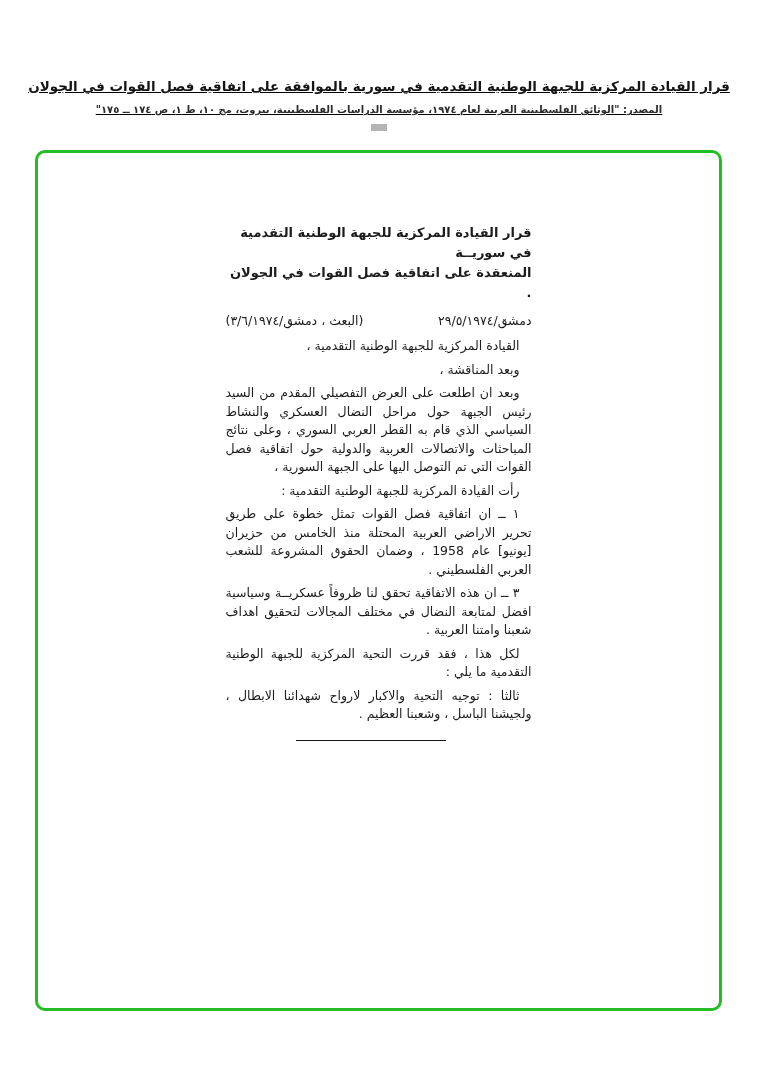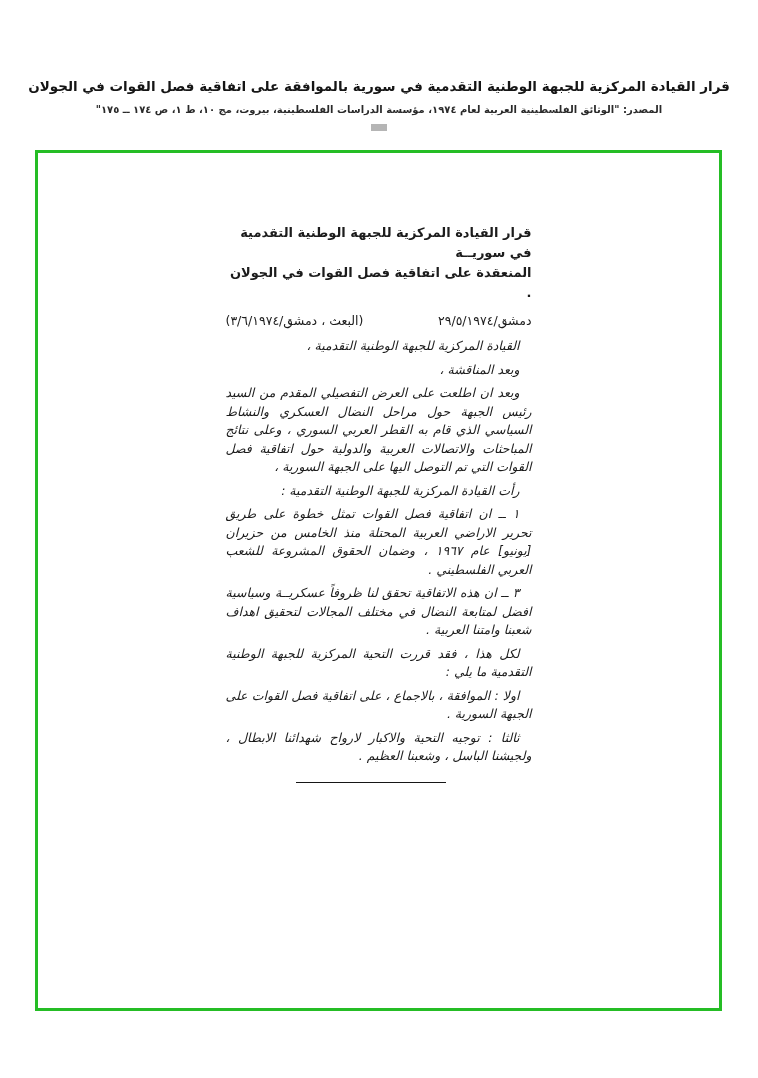--- a/index.html
+++ b/index.html
@@ -12,20 +12,21 @@
     position: relative;
     width: 758px; height: 1078px;
     background: #ffffff;
     overflow: hidden;
   }
   
   .header {
     direction: rtl;
     text-align: center;
     padding-top: 76px;
+    text-decoration: underline;
   }
   .header-title {
     font-size: 13.5px;
     font-weight: bold;
     color: #151515;
     line-height: 1.5;
     white-space: nowrap;
   }
   .header-source {
     font-size: 10px;
@@ -38,21 +39,21 @@
     width: 16px; height: 7px;
     background: #b5b5b5;
     margin: 9px auto 0;
   }
   
   .frame {
     position: absolute;
     left: 35px; top: 150px;
     width: 687px; height: 861px;
     border: 3.5px solid var(--border-green, #25bd25);
-    border-radius: 0;
+    border-radius: 10px;
     background: #ffffff;
   }
   
   .doc {
     direction: rtl;
     width: 306px;
     margin: 70px auto 0;
     color: var(--text, #1c1c1c);
     font-size: 12.5px;
   }
@@ -68,21 +69,20 @@
     justify-content: space-between;
     font-size: 12.5px;
     margin-bottom: 9px;
     white-space: nowrap;
   }
   .doc p {
     text-align: justify;
     line-height: 18.5px;
     margin-bottom: 5px;
     text-indent: 12px;
-    font-style: italic;
   }
   .rule {
     width: 150px; height: 1px;
     background: #161616;
     margin: 16px auto 0;
     transform: translateX(-8px);
   }
 </style>
 </head>
 <body>
@@ -105,24 +105,23 @@
 
       <div class="dateline">
         <span>دمشق/٢٩/٥/١٩٧٤</span>
         <span>(البعث ، دمشق/٣/٦/١٩٧٤)</span>
       </div>
 
       <p>القيادة المركزية للجبهة الوطنية التقدمية ،</p>
       <p>وبعد المناقشة ،</p>
       <p>وبعد ان اطلعت على العرض التفصيلي المقدم من السيد رئيس الجبهة حول مراحل النضال العسكري والنشاط السياسي الذي قام به القطر العربي السوري ، وعلى نتائج المباحثات والاتصالات العربية والدولية حول اتفاقية فصل القوات التي تم التوصل اليها على الجبهة السورية ،</p>
       <p>رأت القيادة المركزية للجبهة الوطنية التقدمية :</p>
-      <p>١ ــ ان اتفاقية فصل القوات تمثل خطوة على طريق تحرير الاراضي العربية المحتلة منذ الخامس من حزيران [يونيو] عام ١٩٦٧ ، وضمان الحقوق المشروعة للشعب العربي الفلسطيني .</p>
+      <p>١ ــ ان اتفاقية فصل القوات تمثل خطوة على طريق تحرير الاراضي العربية المحتلة منذ الخامس من حزيران [يونيو] عام 1958 ، وضمان الحقوق المشروعة للشعب العربي الفلسطيني .</p>
       <p>٣ ــ ان هذه الاتفاقية تحقق لنا ظروفاً عسكريــة وسياسية افضل لمتابعة النضال في مختلف المجالات لتحقيق اهداف شعبنا وامتنا العربية .</p>
       <p>لكل هذا ، فقد قررت التحية المركزية للجبهة الوطنية التقدمية ما يلي :</p>
-      <p>اولا : الموافقة ، بالاجماع ، على اتفاقية فصل القوات على الجبهة السورية .</p>
       <p>ثالثا : توجيه التحية والاكبار لارواح شهدائنا الابطال ، ولجيشنا الباسل ، وشعبنا العظيم .</p>
 
       <div class="rule"></div>
 
     </div>
   </div>
 
 </div>
 
 </body></html>

